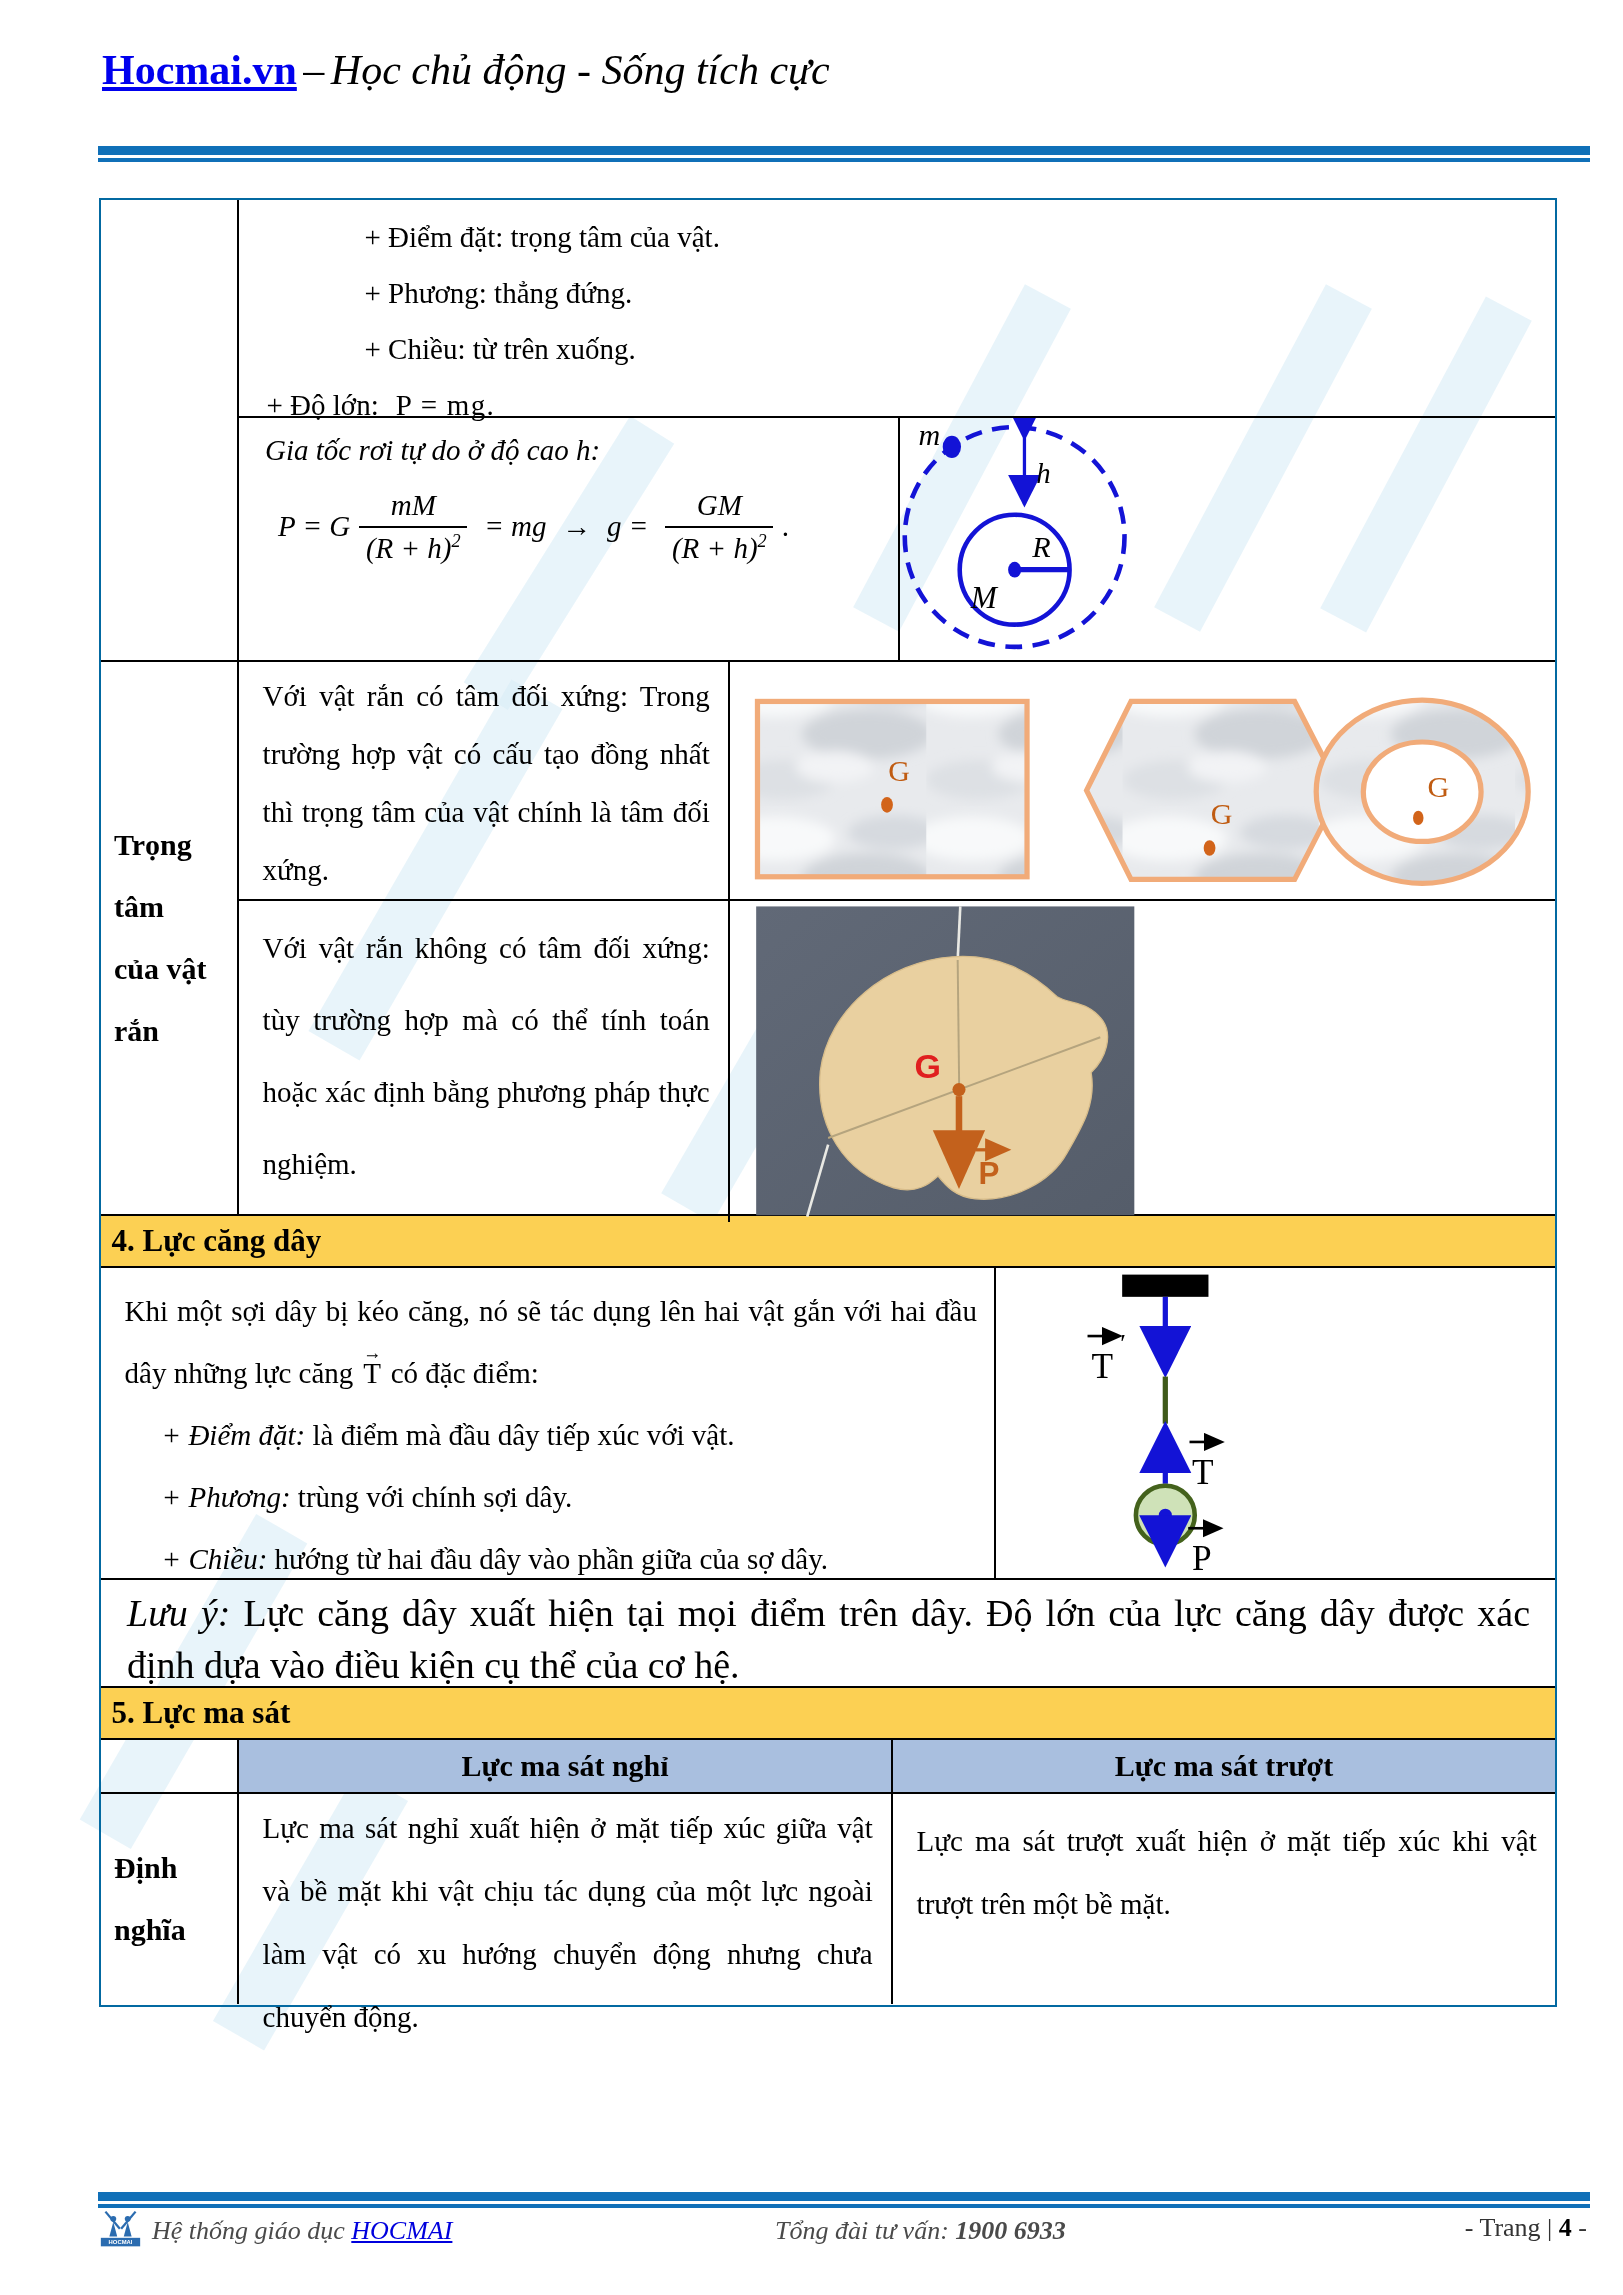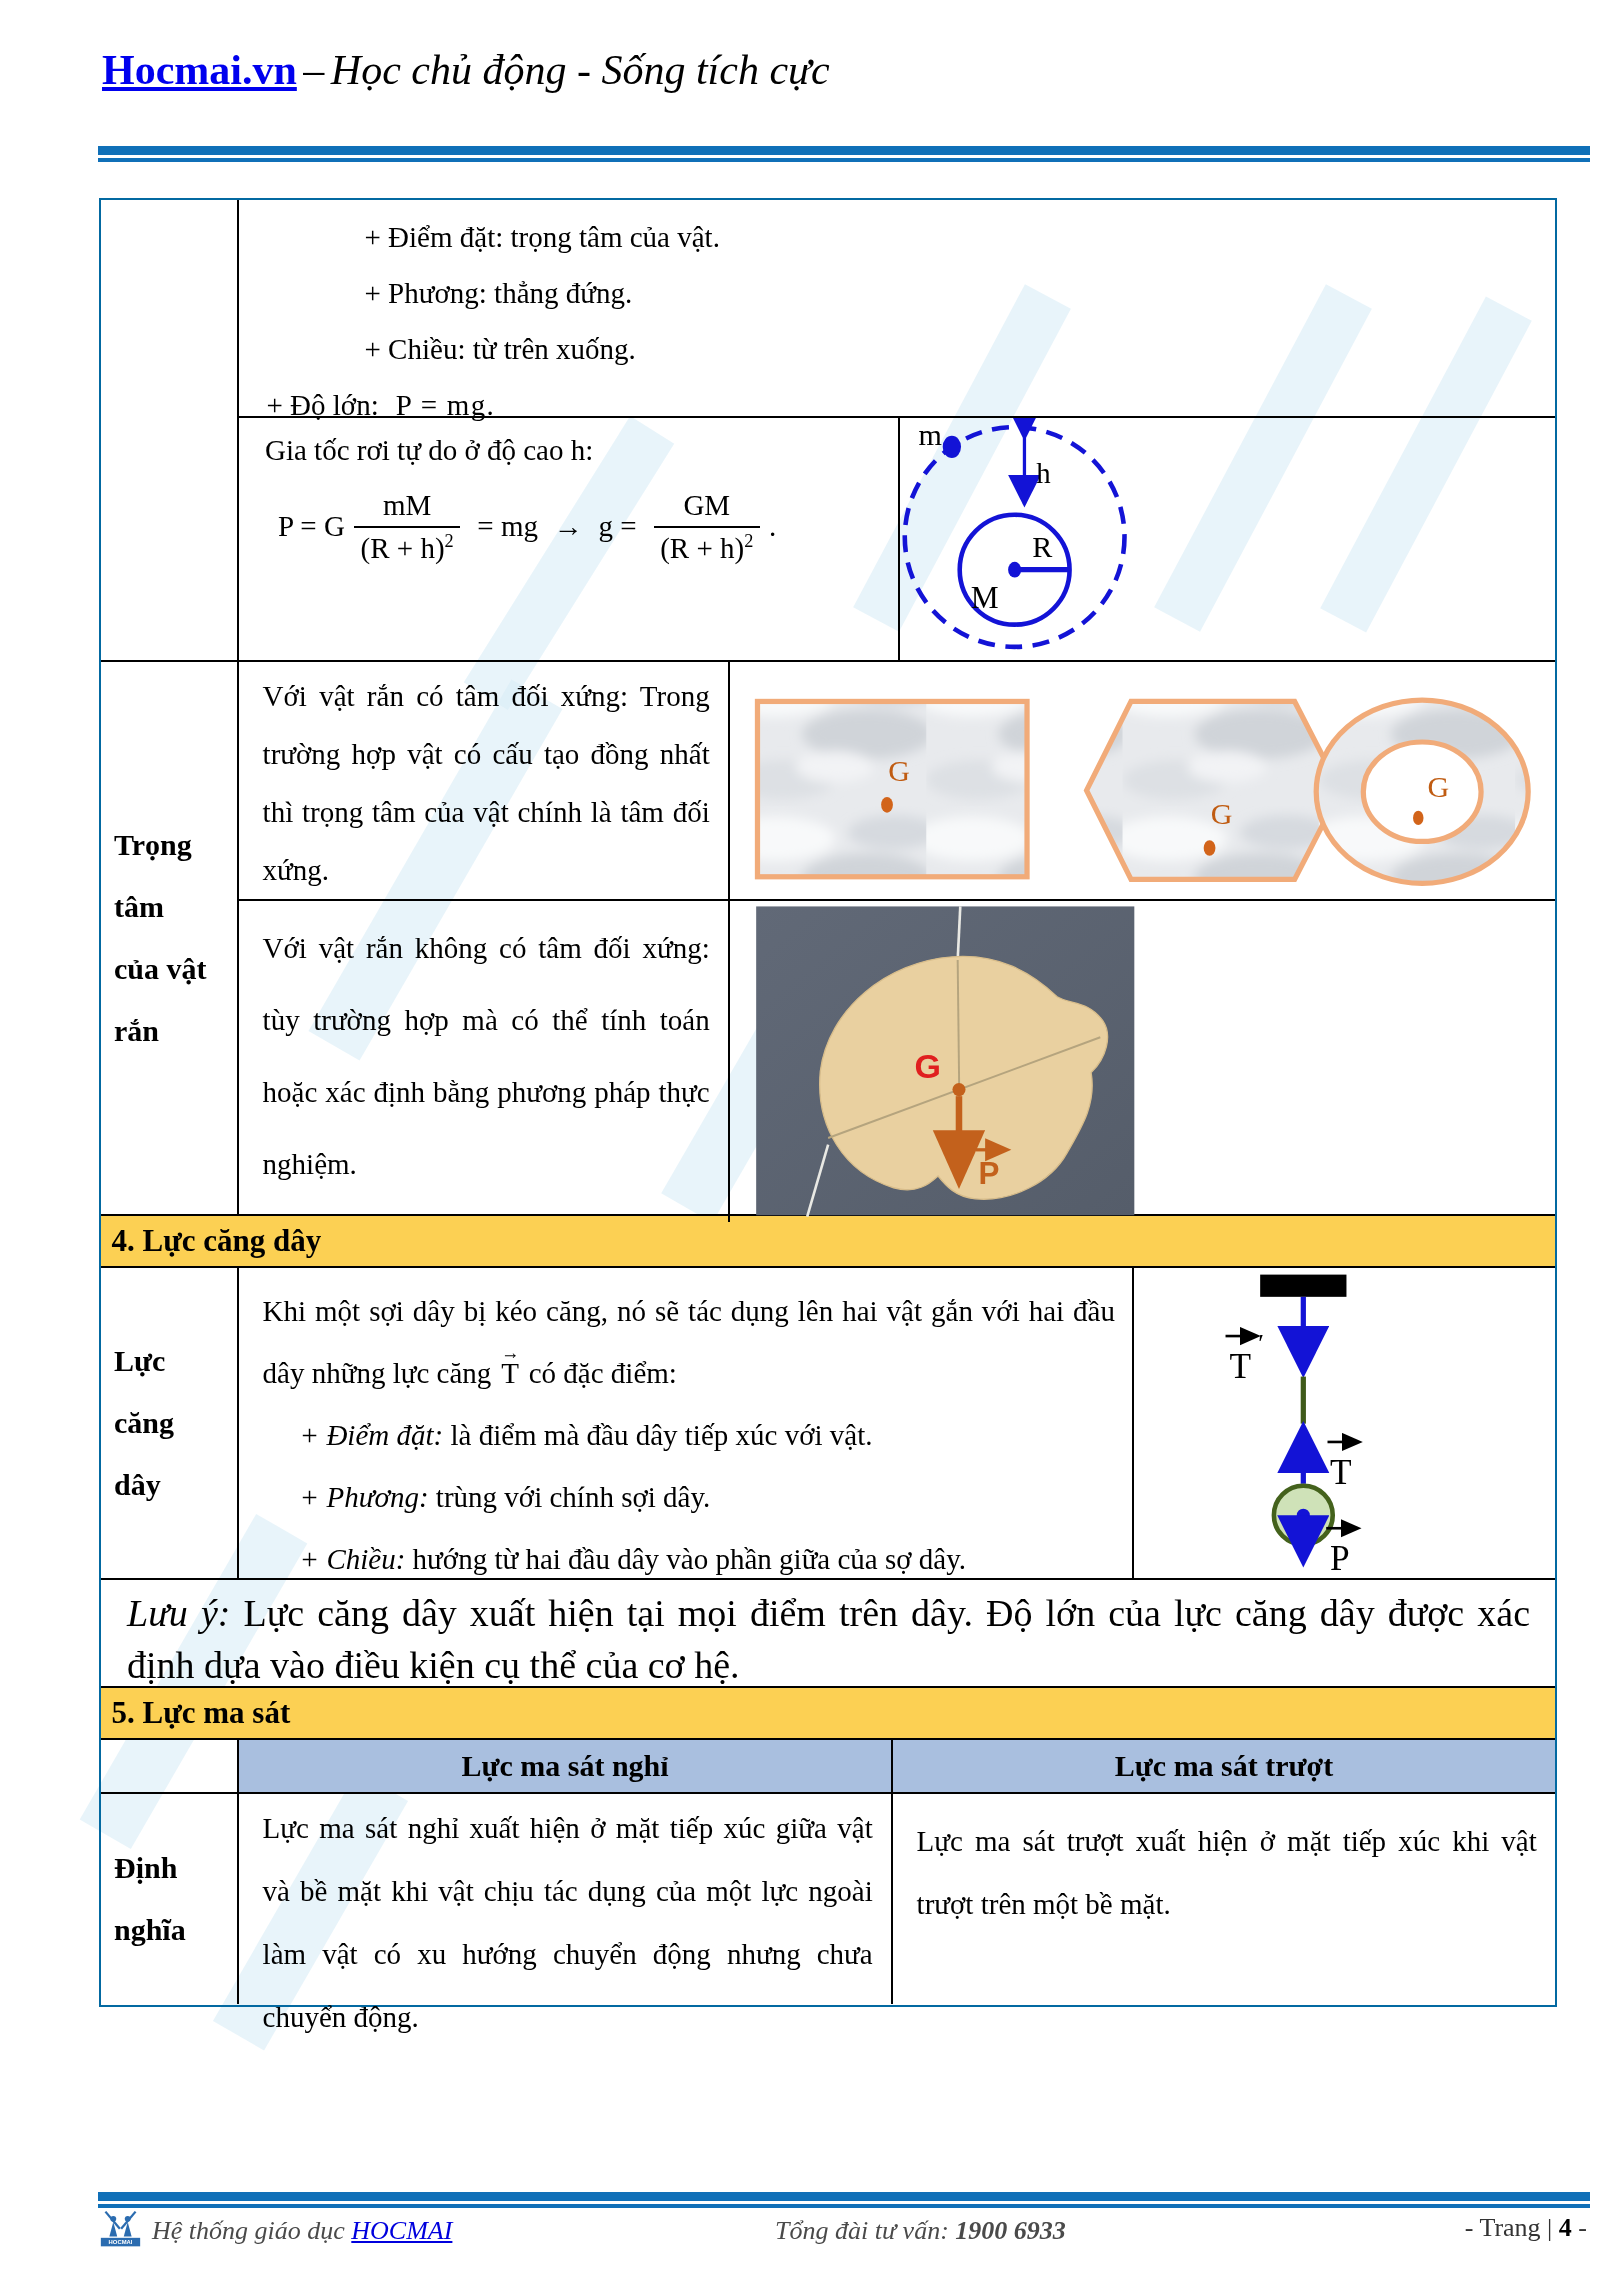--- a/index.html
+++ b/index.html
@@ -94,21 +94,21 @@
 
     <div class="trow bb" style="height:462px;">
       <div class="cell lblcell br"></div>
       <div class="col">
         <div class="cell bb r1" style="height:218px;">
           <div class="ind">+ Điểm đặt: trọng tâm của vật.</div>
           <div class="ind">+ Phương: thẳng đứng.</div>
           <div class="ind">+ Chiều: từ trên xuống.</div>
           <div><span>+ Độ lớn:</span><span class="mathy">P = mg.</span></div>
         </div>
-        <div class="flexrow" style="height:242px;">
+        <div class="flexrow" style="height:242px;font-style:italic;">
           <div class="cell" style="width:659px;">
             <div class="r2intro">Gia tốc rơi tự do ở độ cao h:</div>
             <div class="formula">
               <span>P = G</span>
               <span class="frac">
                   <span class="num">mM</span>
                   <span class="den"><span>(R + h)</span><sup>2</sup></span>
                 </span>
               <span class="fgap">= mg</span>
               <span class="fgap">→</span>
@@ -211,23 +211,20 @@
               <text x="380" y="432" font-size="48" font-weight="bold" class="sans" fill="#c3611c">P</text>
             </svg>
           </div>
         </div>
       </div>
     </div>
 
     <div class="band bb">4. Lực căng dây</div>
 
     <div class="trow bb" style="height:312px;">
-      <div class="cell lblcell br">Lực
-căng
-dây</div>
       <div class="cell r6txt" style="width:893px;">
         <span>Khi một sợi dây bị kéo căng, nó sẽ tác dụng lên hai vật gắn với hai đầu dây những lực căng</span>
         <span class="vecwrap"><span class="vec-arrow">→</span><span>T</span></span>
         <span>có đặc điểm:</span>
         <div class="bullet"><span class="it">+ Điểm đặt:</span> <span>là điểm mà đầu dây tiếp xúc với vật.</span></div>
         <div class="bullet"><span class="it">+ Phương:</span> <span>trùng với chính sợi dây.</span></div>
         <div class="bullet"><span class="it">+ Chiều:</span> <span>hướng từ hai đầu dây vào phần giữa của sợ dây.</span></div>
       </div>
       <div class="cell bl" style="width:423px;">
         <svg width="421" height="310" viewBox="0 0 644 474">

